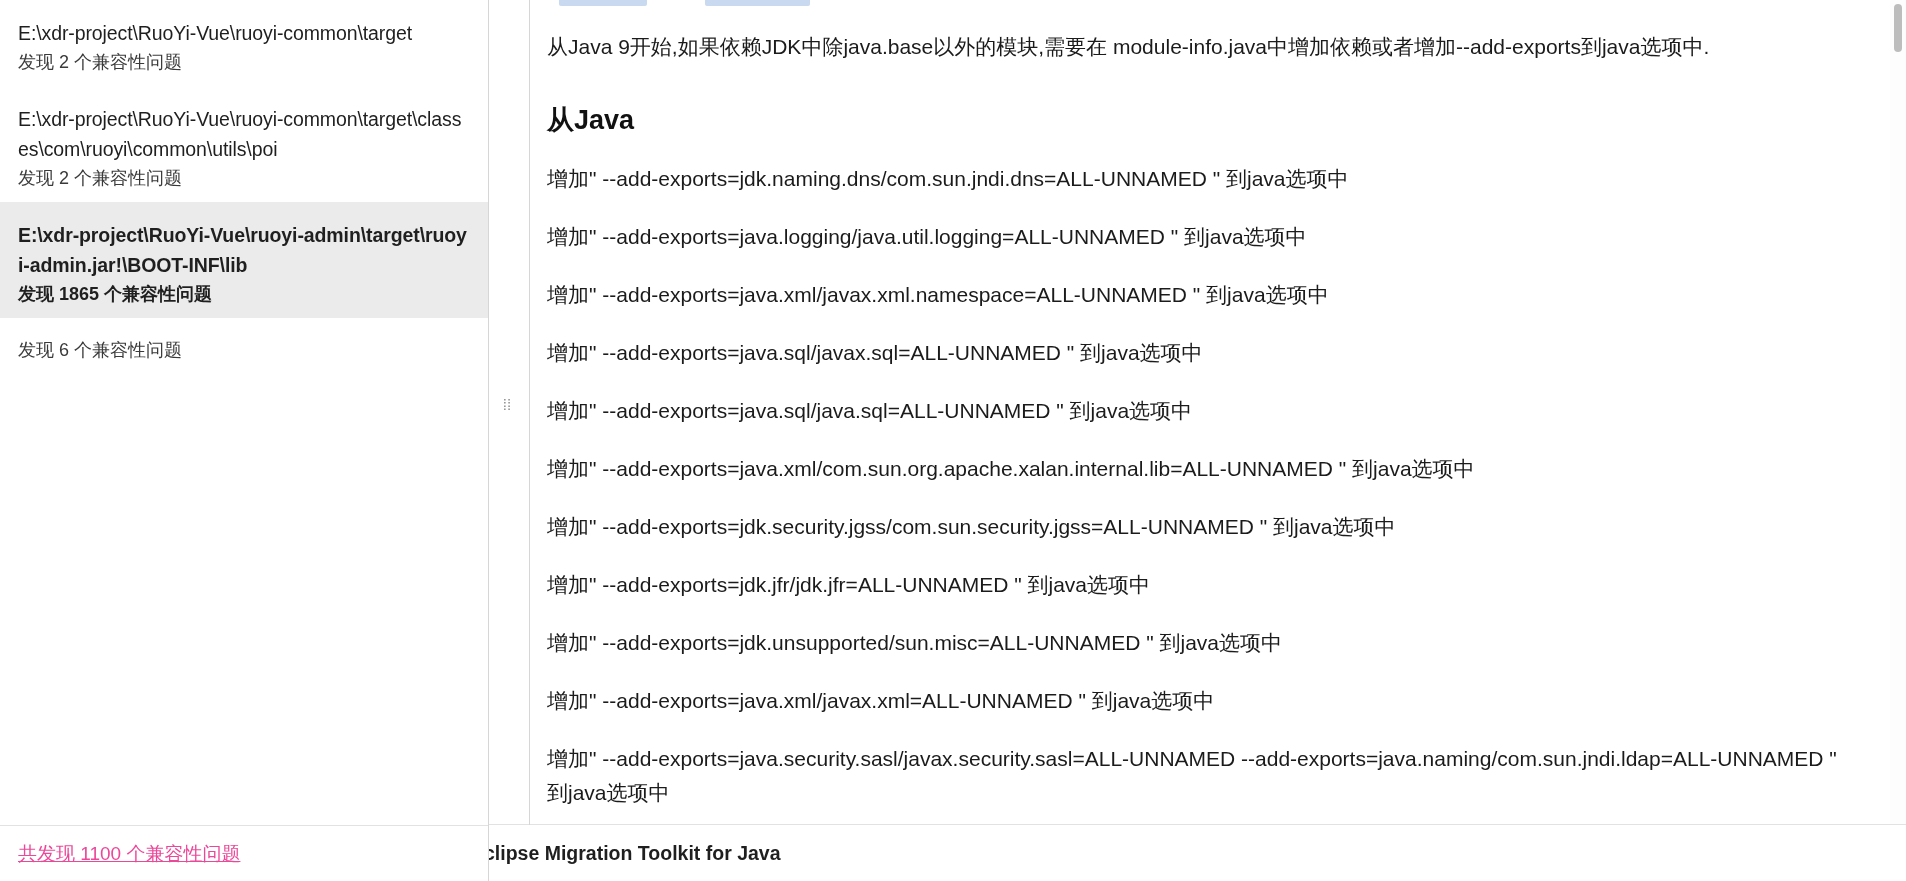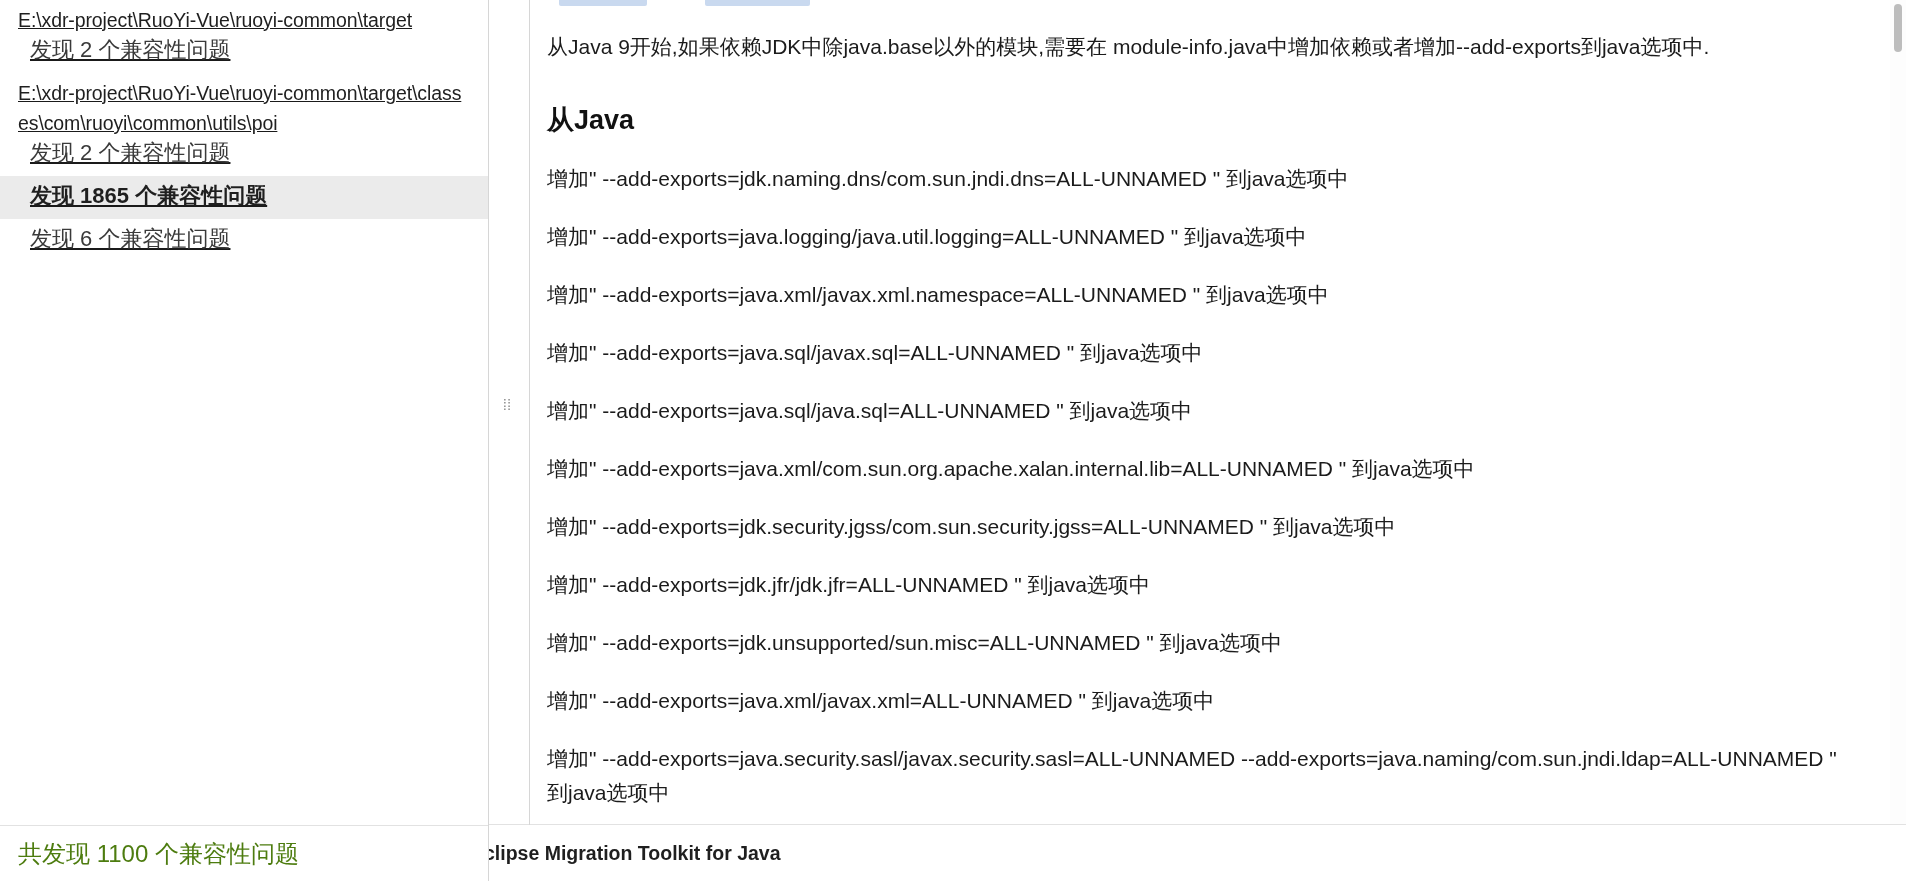--- a/index.html
+++ b/index.html
@@ -35,66 +35,65 @@
   }
   .tree-list {
     position: absolute;
     top: 0;
     left: 0;
     right: 0;
     bottom: 56px;
     overflow: hidden;
   }
   .tree-item {
-    padding: 5px 18px 10px 18px;
+    padding: 18px 18px 10px 18px;
     box-sizing: border-box;
     cursor: default;
-    text-decoration: underline;
   }
   .tree-item.selected {
     background: #ebebeb;
     font-weight: bold;
   }
   .tree-path {
     font-size: 19.5px;
     line-height: 30px;
     color: #1f1f1f;
     word-break: break-all;
     letter-spacing: -0.1px;
   }
   .tree-item.selected .tree-path {
     font-weight: bold;
   }
   .tree-sub {
-    font-size: 22px;
+    font-size: 18px;
     line-height: 27px;
     color: #3a3a3a;
     margin-top: 1px;
-    margin-left: 12px;
   }
   .tree-item.selected .tree-sub {
     font-weight: bold;
     color: #1f1f1f;
   }
 
   .status-bar {
     position: absolute;
     left: 0;
     right: 0;
     bottom: 0;
     height: 56px;
     border-top: 1px solid #e2e2e2;
     display: flex;
     align-items: center;
     padding-left: 18px;
     box-sizing: border-box;
   }
   .status-bar .status-text {
-    font-size: 24px;
-    color: #4d7c0f;
+    font-size: 19px;
+    color: #ec4899;
+    text-decoration: underline;
   }
 
   
   .splitter {
     position: absolute;
     left: 489px;
     top: 0;
     width: 38px;
     height: 825px;
     z-index: 5;
@@ -229,20 +228,21 @@
         <div class="tree-path">E:\xdr-project\RuoYi-Vue\ruoyi-common\target</div>
         <div class="tree-sub">发现 2 个兼容性问题</div>
       </div>
 
       <div class="tree-item">
         <div class="tree-path">E:\xdr-project\RuoYi-Vue\ruoyi-common\target\classes\com\ruoyi\common\utils\poi</div>
         <div class="tree-sub">发现 2 个兼容性问题</div>
       </div>
 
       <div class="tree-item selected">
+        <div class="tree-path">E:\xdr-project\RuoYi-Vue\ruoyi-admin\target\ruoyi-admin.jar!\BOOT-INF\lib</div>
         <div class="tree-sub">发现 1865 个兼容性问题</div>
       </div>
 
       <div class="tree-item">
         <div class="tree-sub">发现 6 个兼容性问题</div>
       </div>
 
     </div>
 
     <div class="status-bar">

